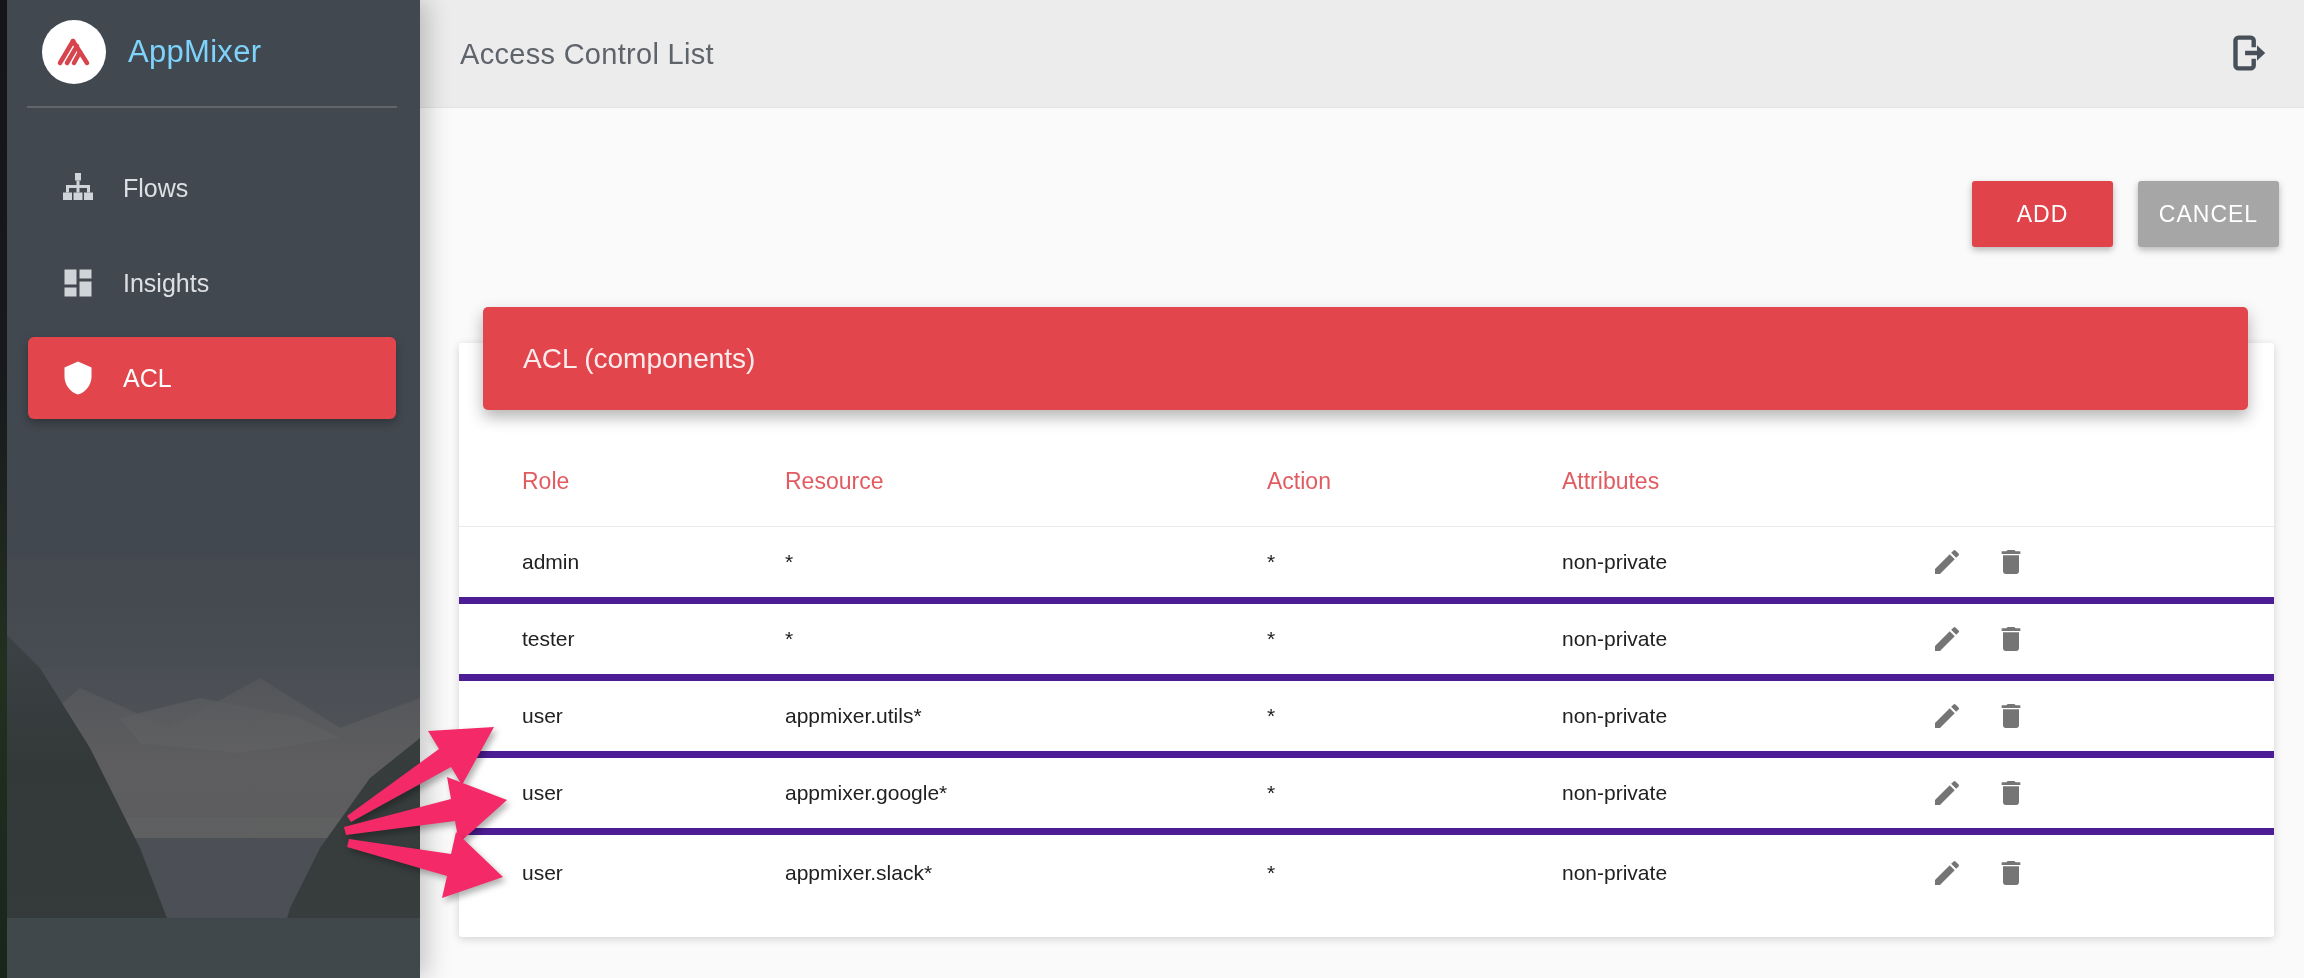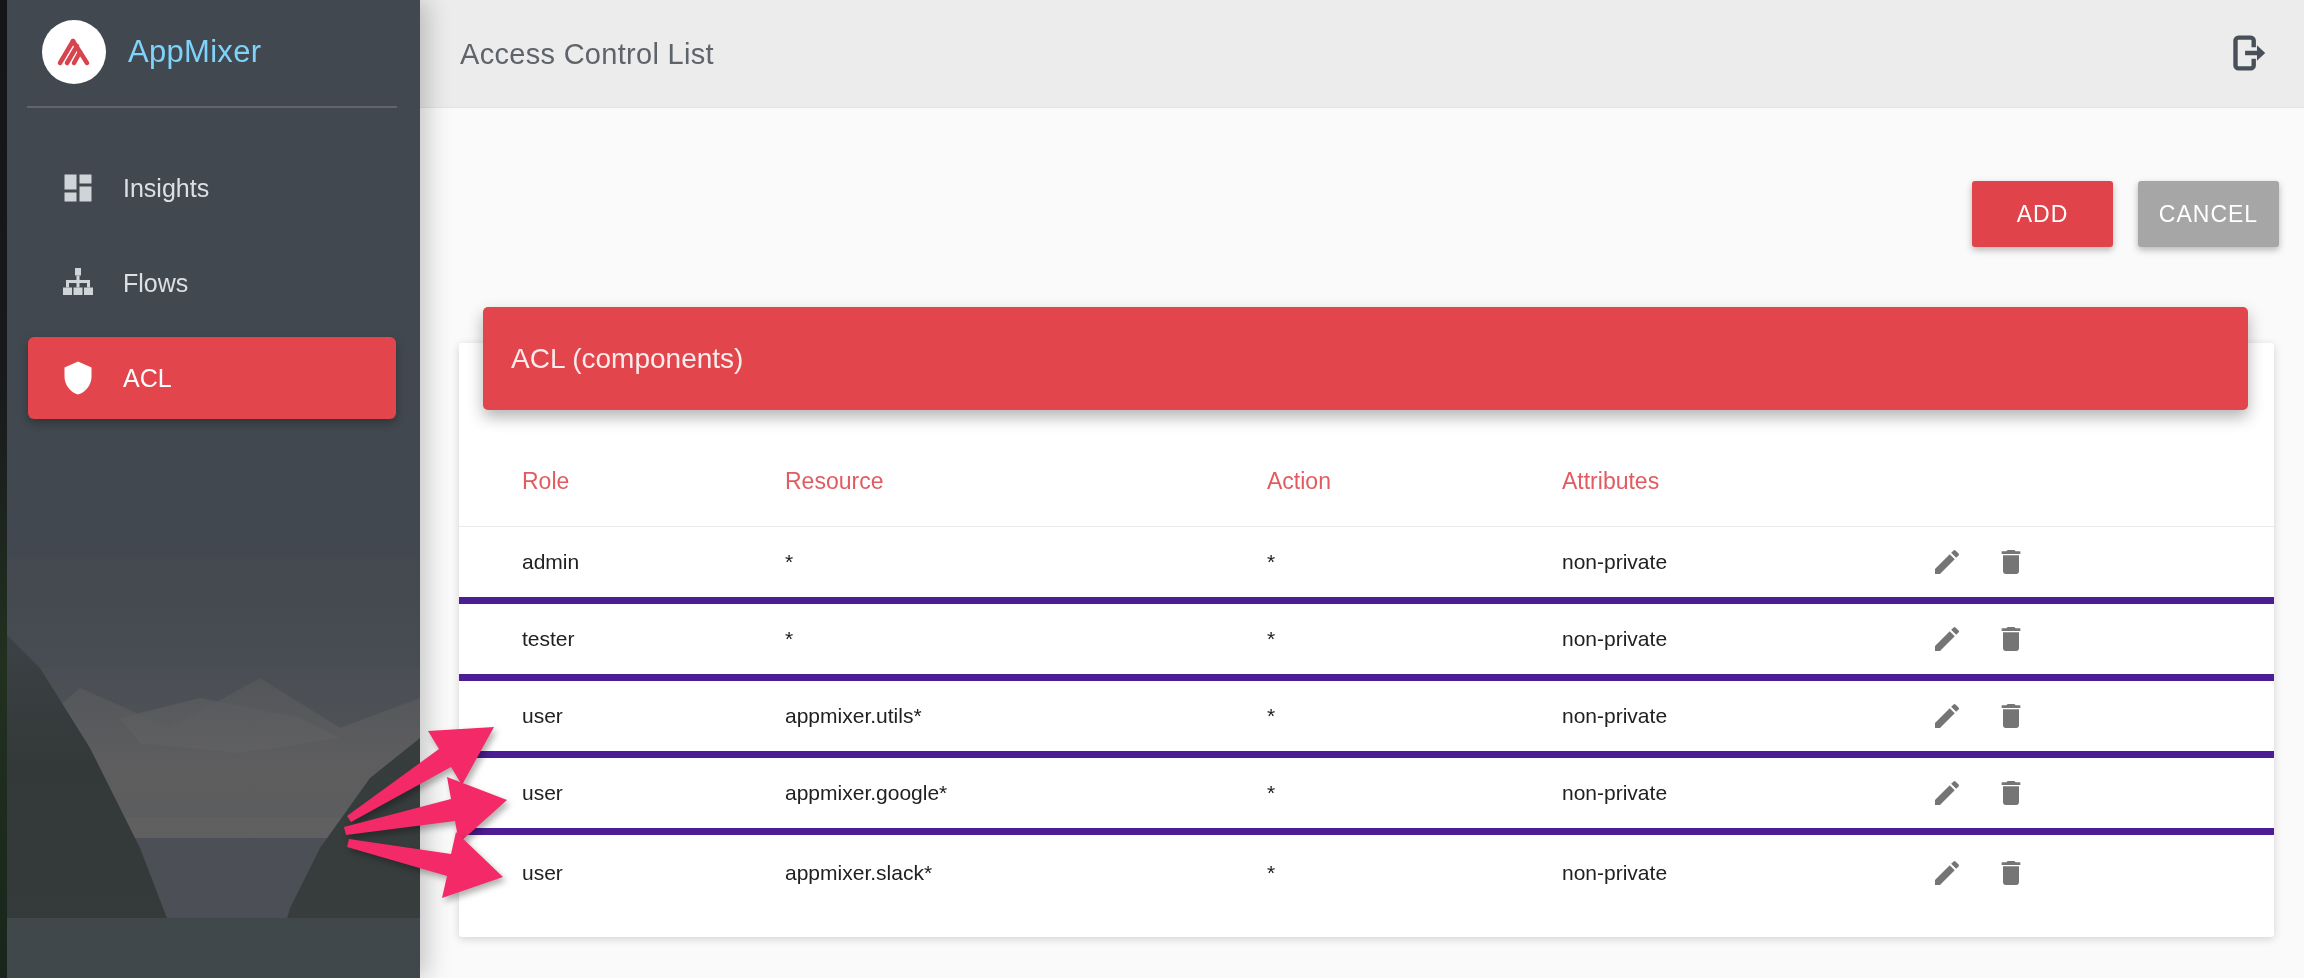--- a/index.html
+++ b/index.html
@@ -77,21 +77,21 @@
   .btn-cancel { left:2138px; background:#A6A6A6; }
 
   
   .card {
     position:absolute; left:459px; top:343px; width:1815px; height:594px;
     background:#FFFFFF; border-radius:3px; box-shadow:0 2px 9px rgba(0,0,0,0.16); z-index:1;
   }
   .panel-header {
     position:absolute; left:483px; top:307px; width:1765px; height:103px;
     background:#E2464C; border-radius:5px; box-shadow:0 7px 16px rgba(0,0,0,0.30);
-    display:flex; align-items:center; padding-left:28px;
+    display:flex; align-items:center; padding-left:40px;
     color:#FAECEC; font-size:28px; z-index:4;
   }
 
   
   .acl-table { position:absolute; left:0; top:67px; right:0; }
   .thead { position:relative; height:117px; border-bottom:1px solid #E9E9E9; }
   .th { position:absolute; top:58px; font-size:23px; color:#E15B60;text-align:center; }
   .col-role { left:63px; } .col-resource { left:326px; }
   .col-action { left:808px; } .col-attributes { left:1103px; }
   .trow { position:relative; height:77px; border-bottom:7px solid #4c1d95; }
@@ -140,41 +140,41 @@
         </svg>
       </div>
       <div class="brand-name">AppMixer</div>
     </div>
     <div class="sidebar-divider"></div>
 
     <div class="menu">
       <div class="menu-item">
         <span class="mi-icon">
           <svg viewBox="0 0 24 24">
-              <path d="M3 3h8v10H3zM3 15h8v6H3zM13 3h8v6h-8zM13 11h8v10h-8z"></path>
-            </svg>
-        </span>
-        <span class="mi-label">Insights</span>
-      </div>
-      <div class="menu-item">
-        <span class="mi-icon">
-          <svg viewBox="0 0 24 24">
             <path d="M10 2h4v5h-4z"></path>
               <path d="M11 7h2v3h-2z"></path>
               <path d="M4 10h16v2H4z"></path>
             <path d="M4 12h2v3H4z"></path>
               <path d="M11 12h2v3h-2z"></path>
               <path d="M18 12h2v3h-2z"></path>
             <path d="M2 15h6v5H2z"></path>
               <path d="M9 15h6v5H9z"></path>
               <path d="M16 15h6v5h-6z"></path>
           </svg>
         </span>
         <span class="mi-label">Flows</span>
       </div>
+      <div class="menu-item">
+        <span class="mi-icon">
+          <svg viewBox="0 0 24 24">
+              <path d="M3 3h8v10H3zM3 15h8v6H3zM13 3h8v6h-8zM13 11h8v10h-8z"></path>
+            </svg>
+        </span>
+        <span class="mi-label">Insights</span>
+      </div>
       <div class="menu-item active">
         <span class="mi-icon">
           <svg viewBox="0 0 24 24">
               <path d="M12 1L3 5v6c0 5.5 3.8 10.7 9 12 5.2-1.3 9-6.5 9-12V5l-9-4z"></path>
             </svg>
         </span>
         <span class="mi-label">ACL</span>
       </div>
     </div>
   </div>

